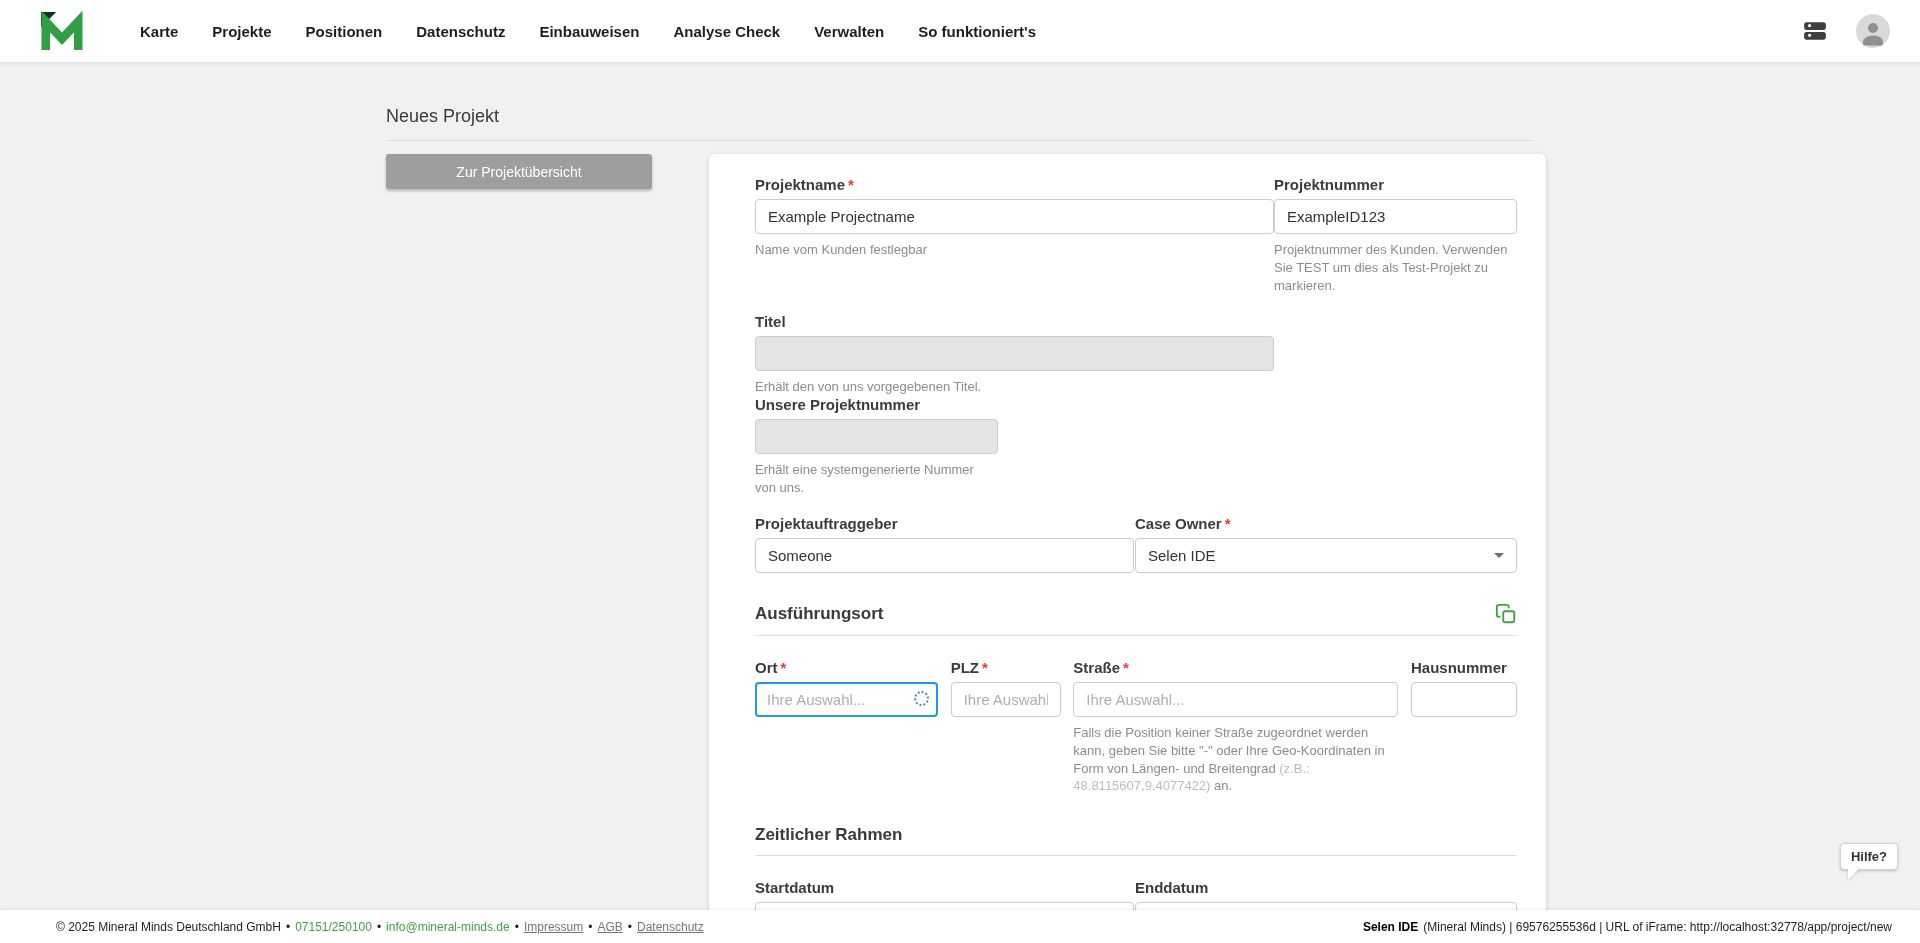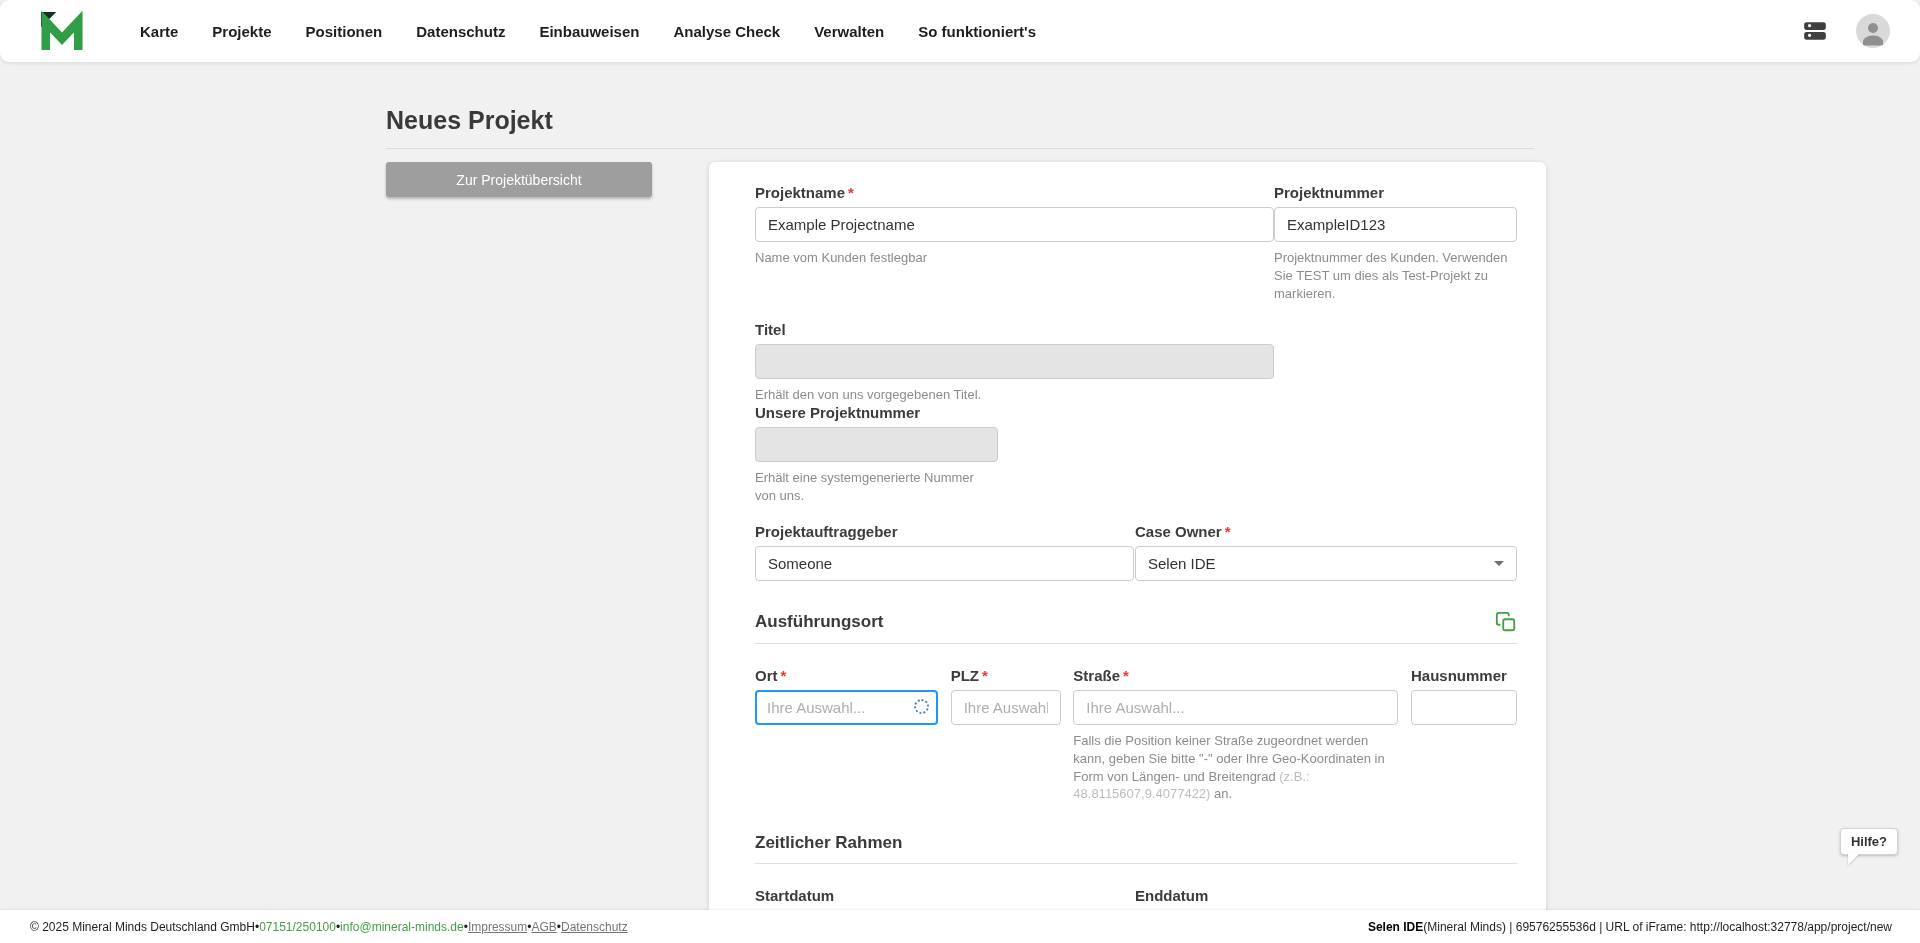--- a/index.html
+++ b/index.html
@@ -8,33 +8,33 @@
     font-family:"Liberation Sans", sans-serif;
     background:#f1f1f1;
     overflow:hidden;
     position:relative;
     color:#3c3c3c;
   }
   
   .navbar {
     height:62px; background:#fff; display:flex; align-items:center;
     padding:0 30px 0 38px; box-shadow:0 1px 4px rgba(0,0,0,.10);
-    position:relative; z-index:5;border-radius:9px;
+    position:relative; z-index:5;
   }
   .logo { width:50px; height:44px; margin-right:52px; display:flex; align-items:center; cursor:pointer; }
   .nav-items { display:flex; gap:34px; align-items:center; }
   .nav-item { font-size:15px; font-weight:700; color:#1e1e1e; cursor:pointer; white-space:nowrap; }
   .nav-right { margin-left:auto; display:flex; align-items:center; gap:26px; }
   .icon-btn { cursor:pointer; display:flex; align-items:center; }
   .avatar { width:34px; height:34px; border-radius:50%; background:#d9d9d9; display:flex; align-items:flex-end; justify-content:center; overflow:hidden; cursor:pointer; }
 
   
   .content { height:848px; padding-top:44px; }
   .container { width:1148px; margin:0 auto; }
-  .page-title { font-size:25px; font-weight:700; color:#3a3a3a; }
+  .page-title { font-size:18px; font-weight:400; color:#3a3a3a; }
   .title-rule { border:none; border-top:1px solid #dcdcdc; margin-top:13px; }
   .layout { display:flex; margin-top:13px; align-items:flex-start; }
   .left-col { width:323px; flex:none; }
   .btn-back {
     width:266px; height:35px; background:#9e9e9e; color:#fff; font-size:14px;
     border:none; border-radius:3px; box-shadow:0 2px 3px rgba(0,0,0,.25);
     cursor:pointer; font-family:inherit;
   }
   .right-col { flex:1; }
   .card {
@@ -79,39 +79,39 @@
   .caret { width:0; height:0; border-left:5px solid transparent; border-right:5px solid transparent; border-top:5px solid #6f6f6f; }
   .section-head { display:flex; justify-content:space-between; align-items:center; margin-top:30px; }
   .section-title { font-size:17px; font-weight:700; color:#3a3a3a; }
   .section-rule { border:none; border-top:1px solid #e0e0e0; margin-top:10px; }
   .loc-row { margin-top:23px; }
   .date-row { margin-top:23px; }
   .copy-btn { cursor:pointer; display:flex; align-items:center; }
 
   
   .help-btn {
-    position:absolute; right:22px; bottom:88px; background:#fff;
+    position:absolute; right:22px; bottom:73px; background:#fff;
     border:1px solid #d4d4d4; border-radius:4px; padding:5px 10px;
     font-size:13px; font-weight:700; color:#333;
     box-shadow:0 1px 3px rgba(0,0,0,.22); cursor:pointer;
   }
   .help-btn::after {
     content:""; position:absolute; left:7px; bottom:-11px;
     border:6px solid transparent; border-top-color:#fff; border-left-color:#fff;
     filter:drop-shadow(0 1px 1px rgba(0,0,0,.18));
   }
 
   
   .footer {
     position:absolute; left:0; right:0; bottom:0; height:33px; background:#fff;
     display:flex; align-items:center; justify-content:space-between;
     padding:0 28px 0 30px; font-size:12px; color:#1f1f1f;
     box-shadow:0 -1px 2px rgba(0,0,0,.07); z-index:4;
   }
-  .footer-left, .footer-right { display:flex; align-items:center; white-space:nowrap; }
+  .footer-left, .footer-right { display:flex; align-items:center; gap:5px; white-space:nowrap;margin-left:26px; }
   .sep { color:#1f1f1f; }
   a.link-green { color:#43a047; cursor:pointer; }
   a.link-gray { color:#757575; text-decoration:underline; cursor:pointer; }
   .bold { font-weight:700; color:#000; }
 </style>
 </head>
 <body>
 
 <header class="navbar">
   <div class="logo">

